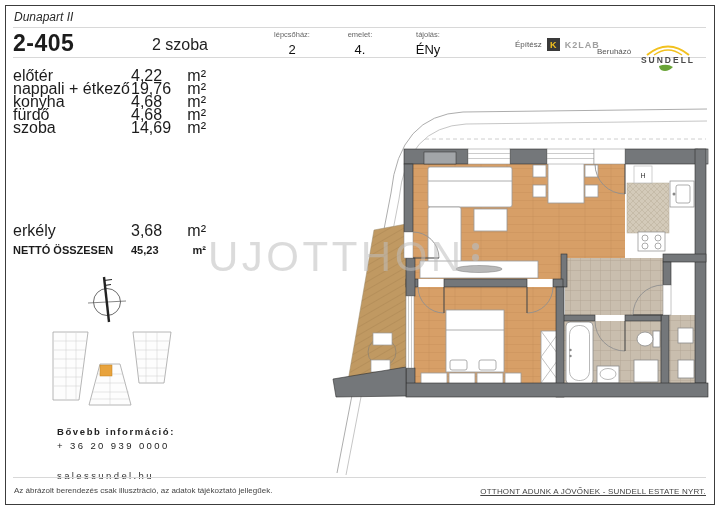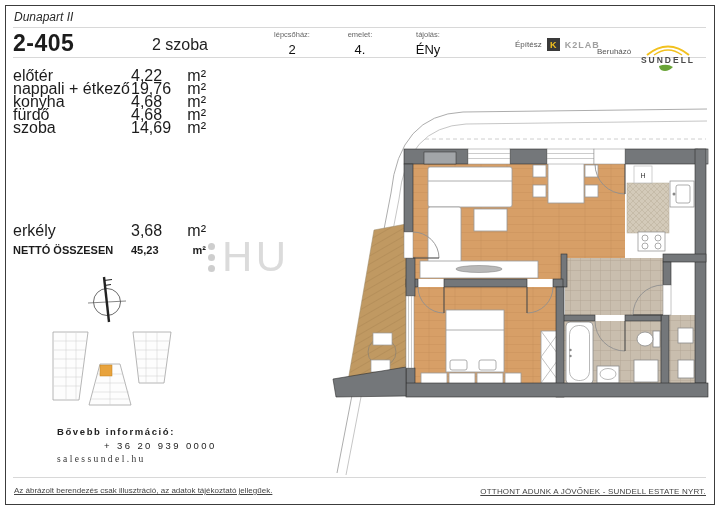--- a/index.html
+++ b/index.html
@@ -27,23 +27,23 @@
   .dev .lbl{font-size:8px;color:#555;margin-top:5px;}
   .areas{left:13px;top:69px;width:196px;}
   .areas-b{left:13px;top:224px;width:196px;}
   .areas-t{left:13px;top:243px;width:196px;font-weight:bold;}
   .row{display:flex;align-items:center;height:13.2px;font-size:16px;}
   .row .name{width:118px;}
   .row .val{width:42px;text-align:left;}
   .row .unit{width:33px;text-align:right;}
   .contact{left:57px;top:426px;font-size:9.5px;color:#222;}
   .contact .c1{font-weight:bold;letter-spacing:1.6px;}
-  .contact .c2{letter-spacing:2.4px;margin-top:3px;margin-left:47px;}
-  .contact .c3{letter-spacing:2.4px;margin-top:3px;color:#333;font-family:Liberation Serif, serif;}
-  .disclaimer{left:14px;top:486px;font-size:8px;color:#444;text-decoration:underline;}
+  .contact .c2{letter-spacing:2.4px;margin-top:3px;}
+  .contact .c3{letter-spacing:2.4px;margin-top:19px;color:#333;}
+  .disclaimer{left:14px;top:486px;font-size:8px;color:#444;}
   .slogan{left:360px;top:487px;width:346px;text-align:right;font-size:8px;color:#444;letter-spacing:.2px;text-decoration:underline;}
   .wm{left:208px;top:233px;display:flex;align-items:center;gap:7px;z-index:5;pointer-events:none;}
   .wm .txt{font-size:42px;font-weight:500;letter-spacing:3.5px;color:rgba(189,189,189,.55);}
   .wm .dots{display:flex;flex-direction:column;gap:4px;}
   .wm .dots i{width:7px;height:7px;border-radius:50%;background:rgba(185,185,185,.7);}
   svg.plan{position:absolute;left:0;top:0;z-index:1;}
 </style>
 </head>
 <body>
 
@@ -293,23 +293,23 @@
   </div>
 </div>
 
 <div class="abs contact">
   <div class="c1">Bővebb információ:</div>
   <div class="c2">+ 36 20 939 0000</div>
   <div class="c3">salessundel.hu</div>
 </div>
 
 <div class="abs wm">
+  <span class="txt">UJOTTHON</span>
   <span class="dots">
       <i></i>
       <i></i>
       <i></i>
     </span>
-  <span class="txt">HU</span>
 </div>
 
 <div class="abs hr hr3"></div>
 <div class="abs disclaimer">Az ábrázolt berendezés csak illusztráció, az adatok tájékoztató jellegűek.</div>
 <div class="abs slogan">OTTHONT ADUNK A JÖVŐNEK - SUNDELL ESTATE NYRT.</div>
 
 </body></html>

